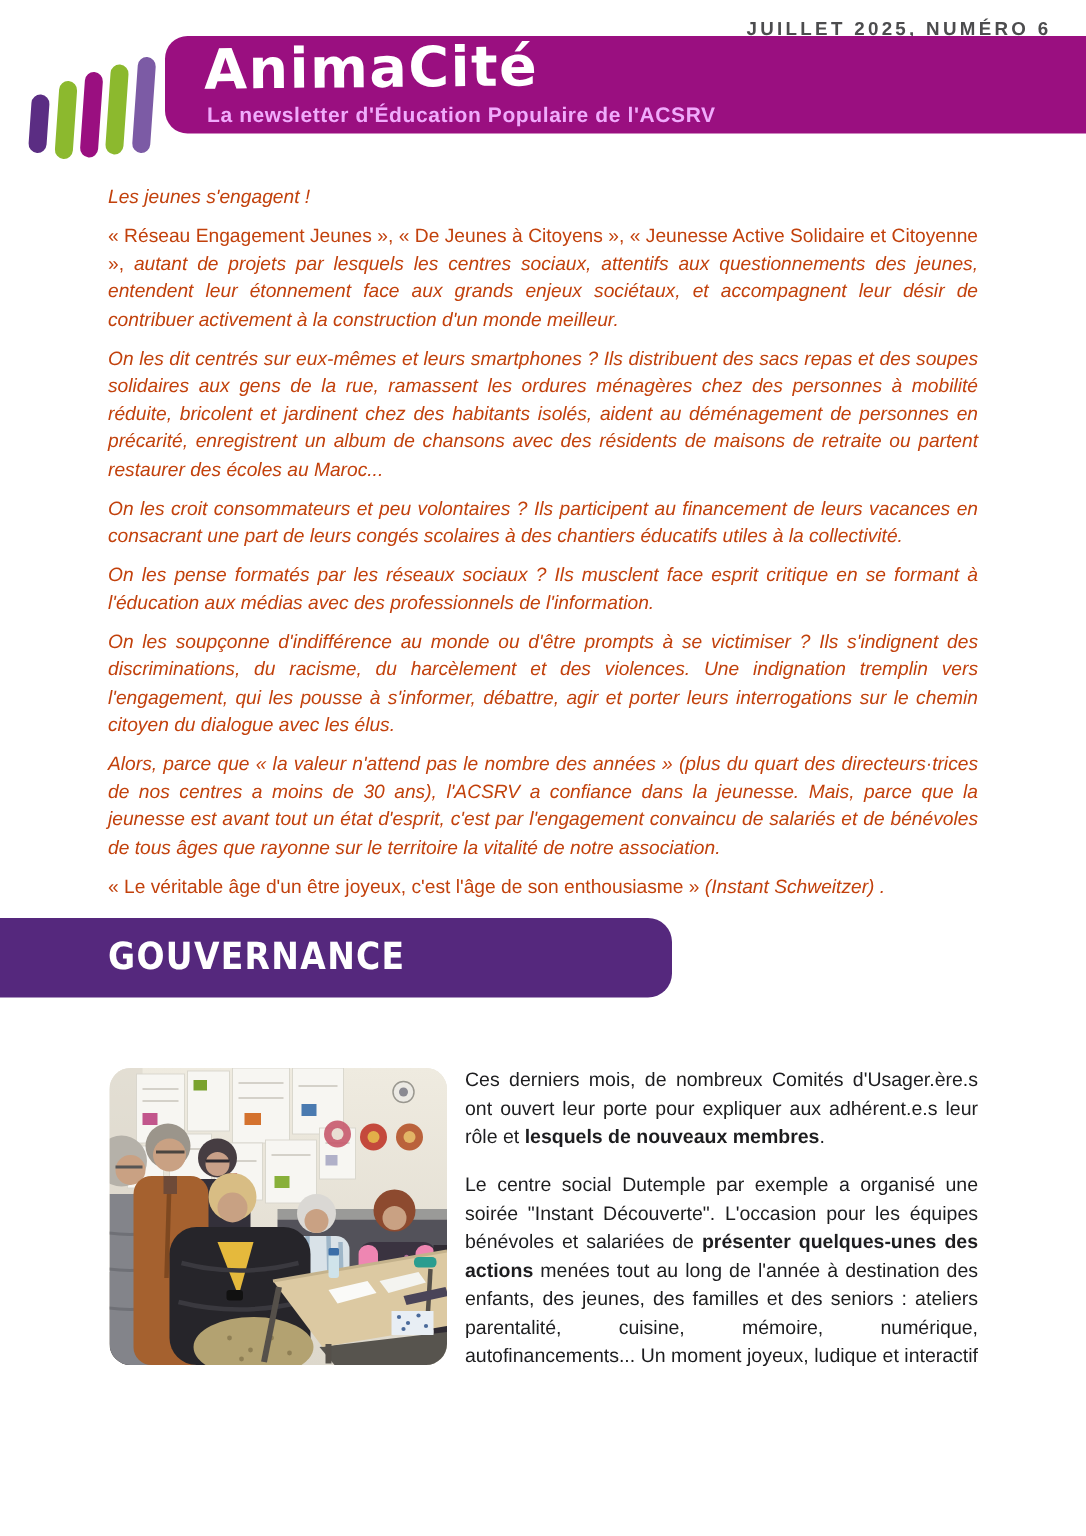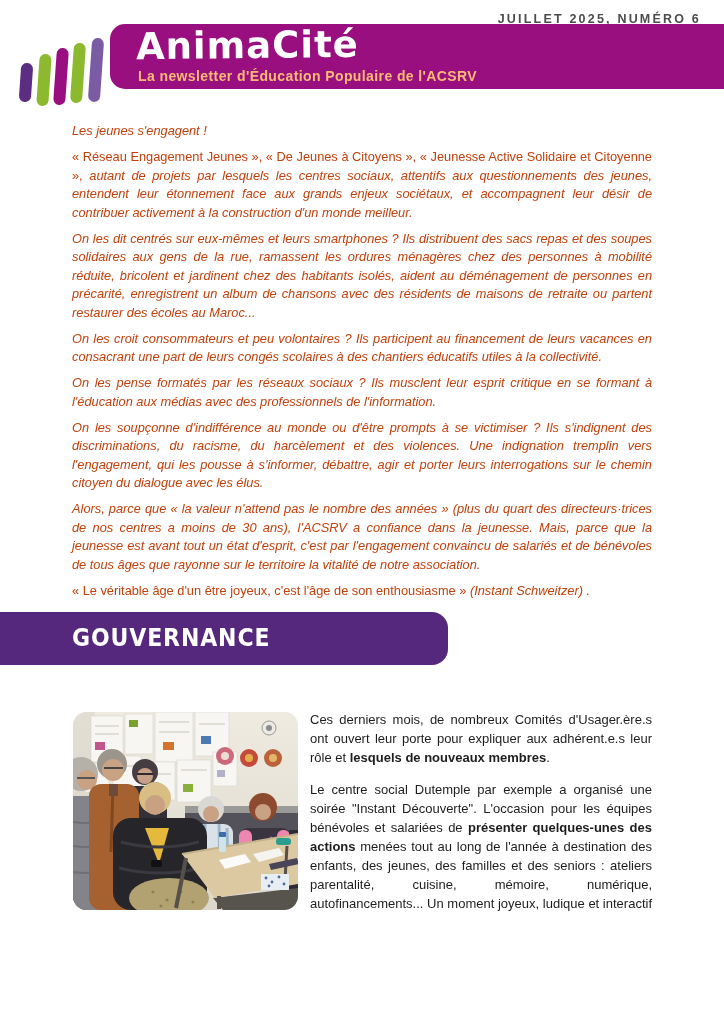--- a/index.html
+++ b/index.html
@@ -14,21 +14,21 @@
   .band {
     position:absolute; left:110px; right:0; top:24px; height:65px;
     border-radius:15px 0 0 15px; background:#9a0f80;
   }
   .band-title {
     position:absolute; left:26px; top:0px; color:#ffffff;
     font-family:"DejaVu Sans", sans-serif; font-weight:700; font-size:37px;
     letter-spacing:1px; line-height:44px; transform:rotate(-0.6deg);
   }
   .band-sub {
-    position:absolute; left:28px; top:44px; color:#fdba74;
+    position:absolute; left:28px; top:44px; color:#f0abfc;
     font-weight:700; font-size:14px; letter-spacing:0.4px;
   }
   .logo { position:absolute; left:20px; top:36px; width:86px; height:70px; }
   .bar { position:absolute; width:12px; border-radius:6px; transform:rotate(4deg); }
   .bar0 { left:0px;  bottom:4px;  height:39px; }
   .bar1 { left:18px; bottom:0px;  height:52px; }
   .bar2 { left:35px; bottom:1px;  height:57px; }
   .bar3 { left:52px; bottom:3px;  height:60px; }
   .bar4 { left:70px; bottom:4px;  height:64px; }
 
@@ -85,21 +85,21 @@
     <div class="bar bar3" style="background-color: rgb(140, 185, 46);"></div>
     <div class="bar bar4" style="background-color: rgb(124, 91, 165);"></div>
   </div>
 
   <div class="editorial">
     <div>
         <p class="first" style="text-align: left;"><span class="seg-italic">Les jeunes s'engagent !</span></p>
         <p style="text-align: justify;"><span class="seg-normal">« Réseau Engagement Jeunes », « De Jeunes à Citoyens », « Jeunesse Active Solidaire et Citoyenne », </span><span class="seg-italic">autant de projets par lesquels les centres sociaux, attentifs aux questionnements des jeunes, entendent leur étonnement face aux grands enjeux sociétaux, et accompagnent leur désir de contribuer activement à la construction d'un monde meilleur.</span></p>
         <p style="text-align: justify;"><span class="seg-italic">On les dit centrés sur eux-mêmes et leurs smartphones ? Ils distribuent des sacs repas et des soupes solidaires aux gens de la rue, ramassent les ordures ménagères chez des personnes à mobilité réduite, bricolent et jardinent chez des habitants isolés, aident au déménagement de personnes en précarité, enregistrent un album de chansons avec des résidents de maisons de retraite ou partent restaurer des écoles au Maroc...</span></p>
         <p style="text-align: justify;"><span class="seg-italic">On les croit consommateurs et peu volontaires ? Ils participent au financement de leurs vacances en consacrant une part de leurs congés scolaires à des chantiers éducatifs utiles à la collectivité.</span></p>
-        <p style="text-align: justify;"><span class="seg-italic">On les pense formatés par les réseaux sociaux ? Ils musclent leur esprit critique en se formant à l'éducation aux médias avec des professionnels de l'information.</span></p>
+        <p style="text-align: justify;"><span class="seg-italic">On les pense formatés par les réseaux sociaux ? Ils musclent face esprit critique en se formant à l'éducation aux médias avec des professionnels de l'information.</span></p>
         <p style="text-align: justify;"><span class="seg-italic">On les soupçonne d'indifférence au monde ou d'être prompts à se victimiser ? Ils s'indignent des discriminations, du racisme, du harcèlement et des violences. Une indignation tremplin vers l'engagement, qui les pousse à s'informer, débattre, agir et porter leurs interrogations sur le chemin citoyen du dialogue avec les élus.</span></p>
         <p style="text-align: justify;"><span class="seg-italic">Alors, parce que « la valeur n'attend pas le nombre des années » (plus du quart des directeurs·trices de nos centres a moins de 30 ans), l'ACSRV a confiance dans la jeunesse. Mais, parce que la jeunesse est avant tout un état d'esprit, c'est par l'engagement convaincu de salariés et de bénévoles de tous âges que rayonne sur le territoire la vitalité de notre association.</span></p>
         <p style="text-align: left;"><span class="seg-normal">« Le véritable âge d'un être joyeux, c'est l'âge de son enthousiasme » </span><span class="seg-italic">(Instant Schweitzer) .</span></p>
       </div>
     <p class="signature">Jean CLAVERY, Président de l'ACSRV</p>
   </div>
 
   <div class="gov-band" style="background-color: rgb(85, 40, 125);">
     <div class="gov-title">GOUVERNANCE</div>
   </div>

